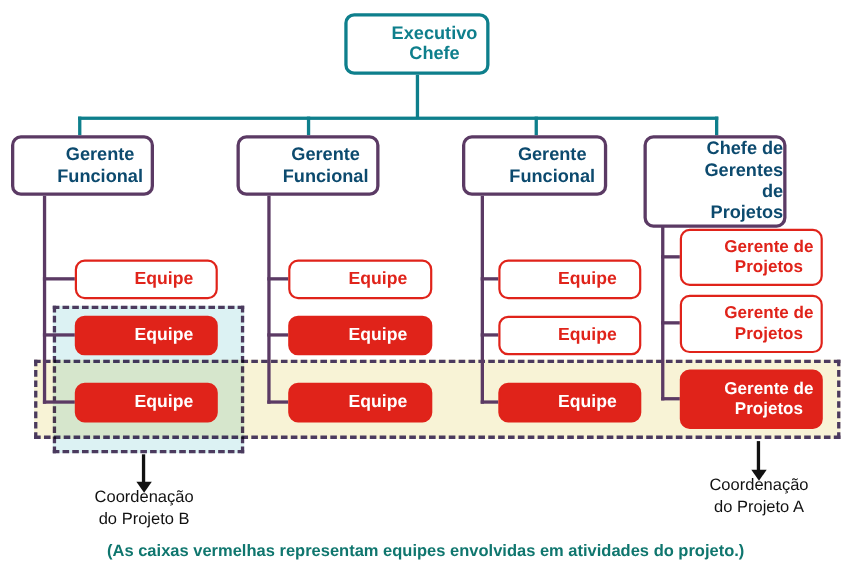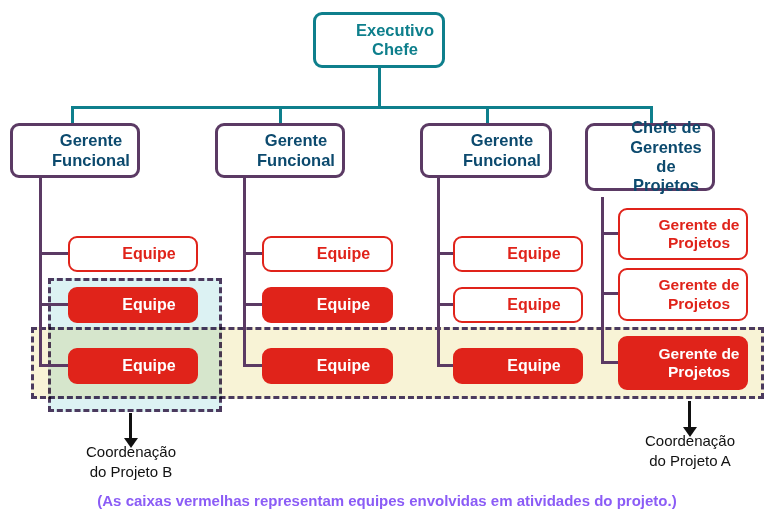--- a/index.html
+++ b/index.html
@@ -65,21 +65,21 @@
     color: #111111;
     line-height: 1.32;
   }
   .caption {
     position: absolute;
     left: 0;
     width: 100%;
     text-align: center;
     font-weight: bold;
     font-size: 15px;
-    color: #8b5cf6;
+    color: #0f766e;
   }
 </style>
 </head>
 <body>
 
 <div class="canvas">
 
   <div class="dash-rect cyan-fill" style="left:48px; top:278px; width:174px; height:134px;"></div>
   <div class="dash-rect yellow-fill" style="left:31px; top:327px; width:733px; height:72px;"></div>
 
@@ -112,21 +112,21 @@
 
   <div class="box exec-style" style="left:313px; top:12px; width:132px; height:56px;">Executivo
 Chefe</div>
 
   <div class="box mgr-style" style="left:10px;  top:123px; width:130px; height:55px;">Gerente
 Funcional</div>
   <div class="box mgr-style" style="left:215px; top:123px; width:130px; height:55px;">Gerente
 Funcional</div>
   <div class="box mgr-style" style="left:420px; top:123px; width:132px; height:55px;">Gerente
 Funcional</div>
-  <div class="box mgr-style" style="left:585px; top:123px; width:130px; height:68px;">Chefe de
+  <div class="box mgr-style" style="left:585px; top:123px; width:130px; height:84px;text-align:right;">Chefe de
 Gerentes de
 Projetos</div>
 
   <div class="box team-outline" style="left:68px; top:236px; width:130px; height:36px;">Equipe</div>
   <div class="box team-filled" style="left:68px; top:287px; width:130px; height:36px;">Equipe</div>
   <div class="box team-filled" style="left:68px; top:348px; width:130px; height:36px;">Equipe</div>
 
   <div class="box team-outline" style="left:262px; top:236px; width:131px; height:36px;">Equipe</div>
   <div class="box team-filled" style="left:262px; top:287px; width:131px; height:36px;">Equipe</div>
   <div class="box team-filled" style="left:262px; top:348px; width:131px; height:36px;">Equipe</div>

